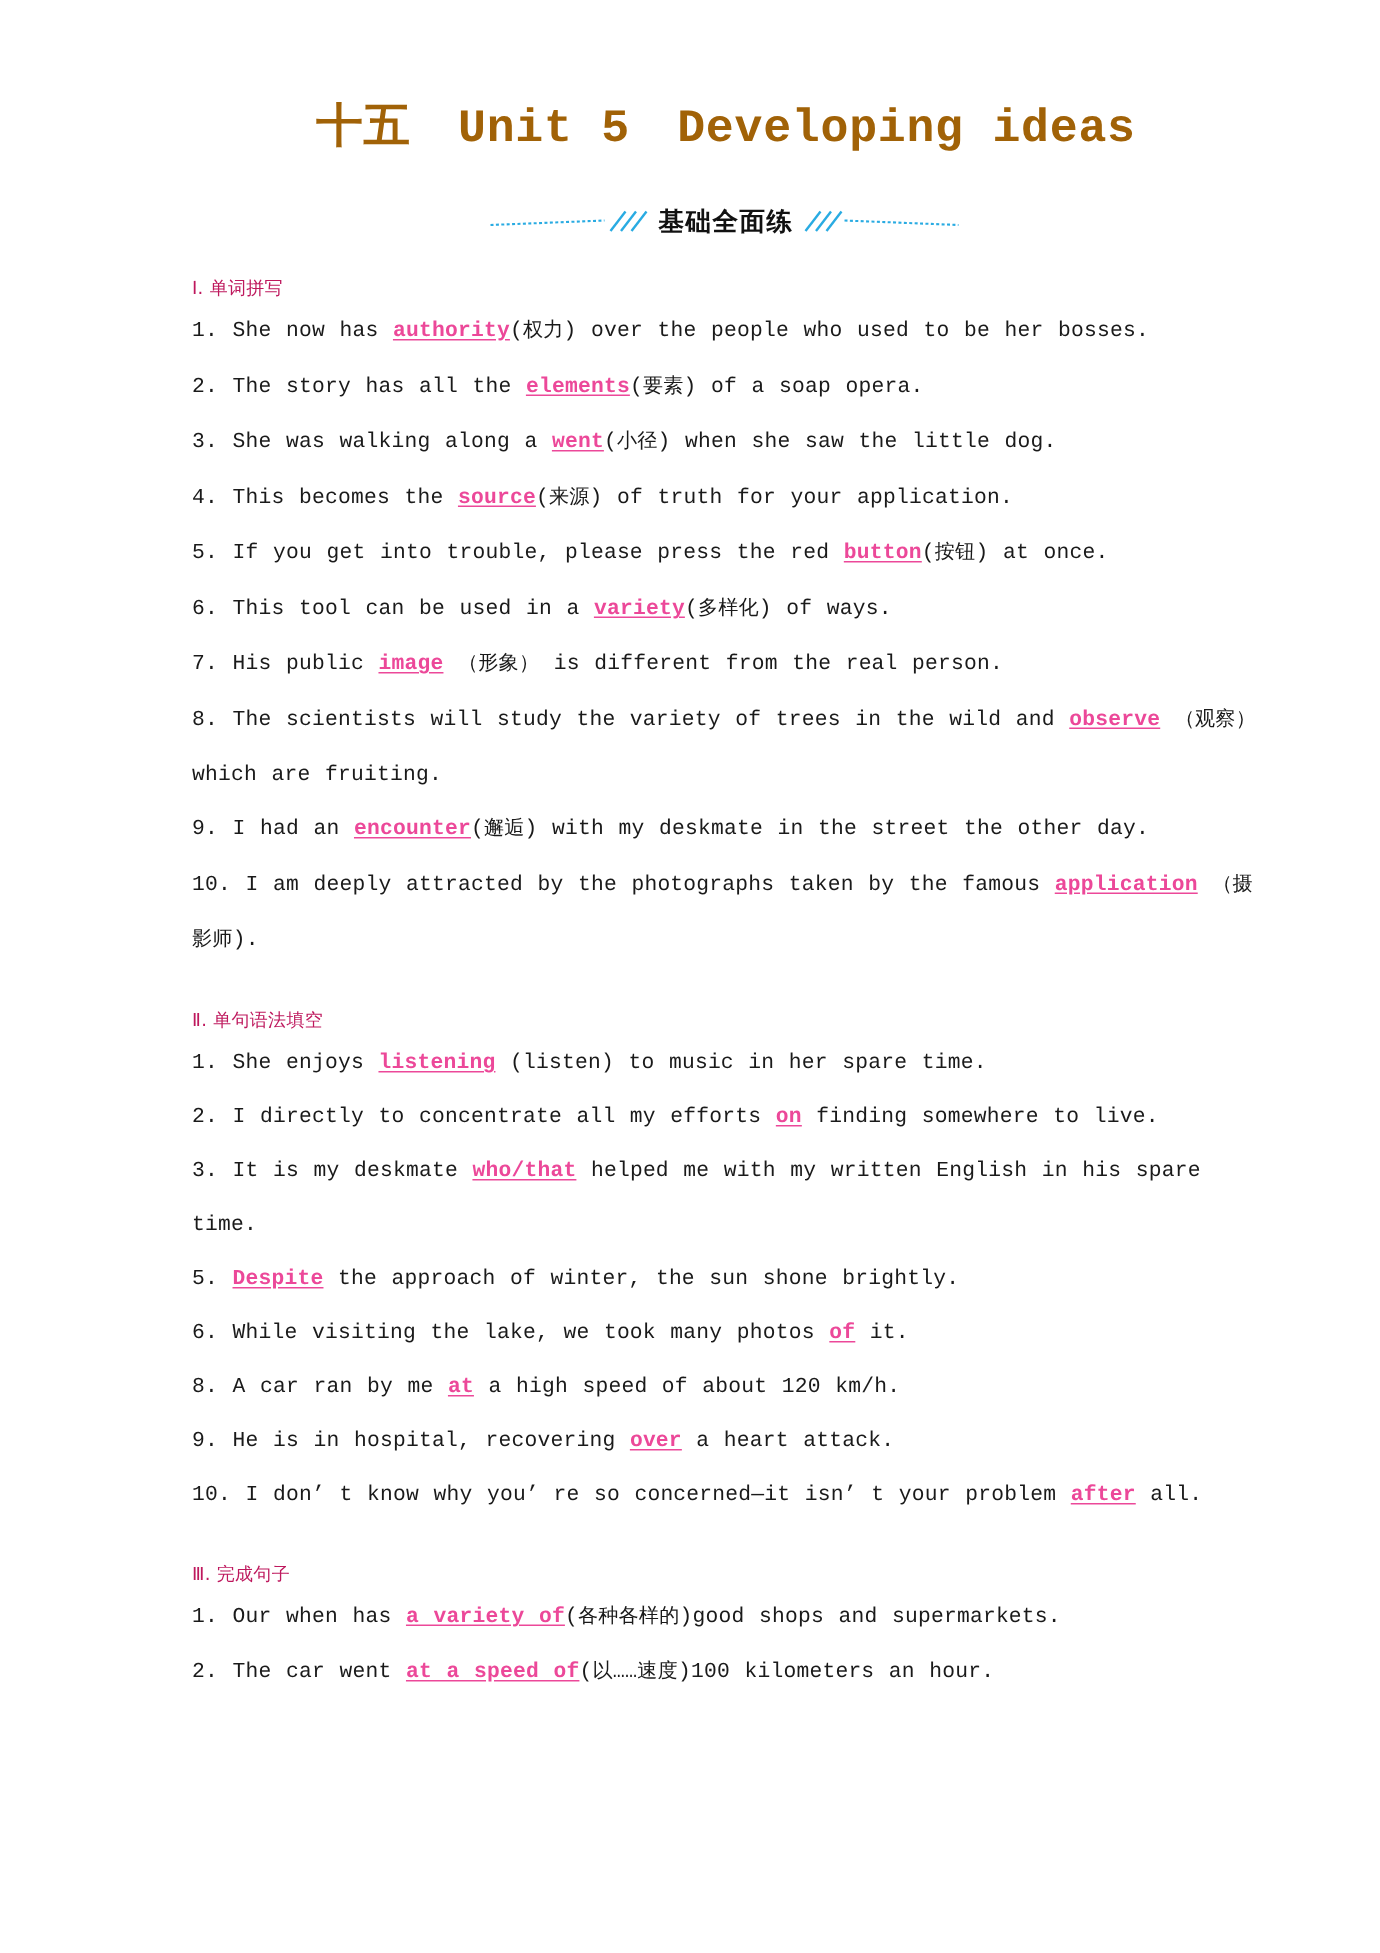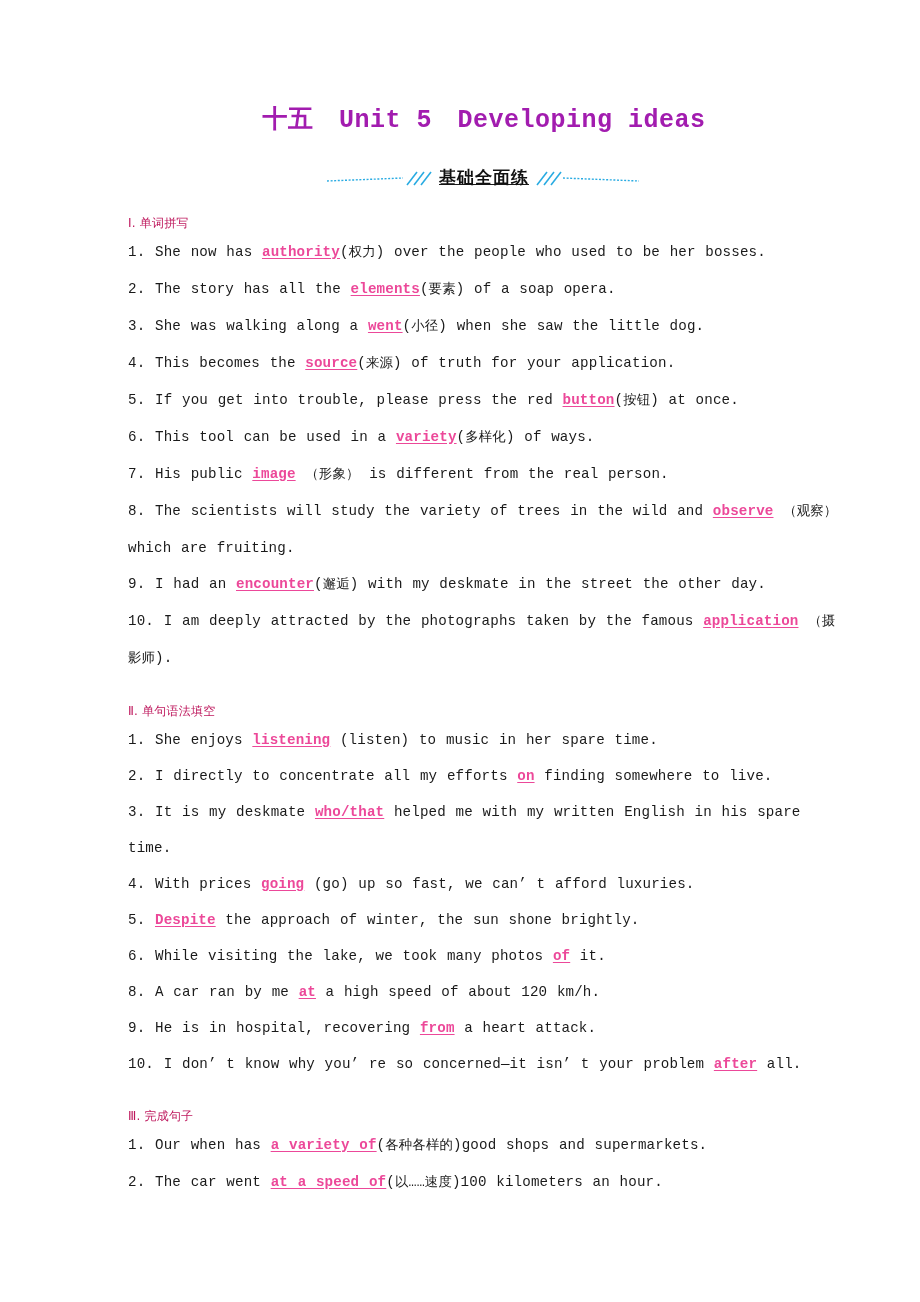--- a/index.html
+++ b/index.html
@@ -20,40 +20,39 @@
   .page {
     position: relative;
     width: 920px;
     height: 1302px;
     box-sizing: border-box;
     padding: 0 80px 0 128px;
   }
 
   
   .doc-title {
-    color: #a21caf;
+    color: #a16207;
     font-family: "Liberation Mono", "DejaVu Sans Mono", monospace;
-    font-size: 25px;
+    font-size: 31px;
     font-weight: bold;
     letter-spacing: 0.5px;
     text-align: center;
     margin: 0;
-    padding-top: 107px;
+    padding-top: 70px;
     line-height: 1.1;
     white-space: pre;
   }
 
   
   .banner {
     display: flex;
     align-items: center;
     justify-content: center;
     margin-top: 30px;
     height: 26px;
-    text-decoration: underline;
   }
   .banner-rule {
     width: 110px;
     height: 26px;
     flex: 0 0 auto;
   }
   .banner-text {
     font-family: "DejaVu Sans", "Liberation Sans", sans-serif;
     font-size: 17px;
     font-weight: bold;
@@ -134,24 +133,23 @@
       <p class="q"><span>5.</span> <span>If you get into trouble, please press the red </span><span class="ans">button</span><span>(<span class="cn">按钮</span>) at once.</span></p>
       <p class="q"><span>6.</span> <span>This tool can be used in a </span><span class="ans">variety</span><span>(<span class="cn">多样化</span>) of ways.</span></p>
       <p class="q"><span>7.</span> <span>His public </span><span class="ans">image</span><span> <span class="cn">（形象）</span> is different from the real person.</span></p>
       <p class="q"><span>8.</span> <span>The scientists will study the variety of trees in the wild and </span><span class="ans">observe</span><span> <span class="cn">（观察）</span> which are fruiting.</span></p>
       <p class="q"><span>9.</span> <span>I had an </span><span class="ans">encounter</span><span>(<span class="cn">邂逅</span>) with my deskmate in the street the other day.</span></p>
       <p class="q"><span>10.</span> <span>I am deeply attracted by the photographs taken by the famous </span><span class="ans">application</span><span> <span class="cn">（摄影师</span>).</span></p>
       <div class="sec-head">Ⅱ. 单句语法填空</div>
       <p class="q"><span>1.</span> <span>She enjoys </span><span class="ans">listening</span><span> (listen) to music in her spare time.</span></p>
       <p class="q"><span>2.</span> <span>I directly to concentrate all my efforts </span><span class="ans">on</span><span> finding somewhere to live.</span></p>
       <p class="q"><span>3.</span> <span>It is my deskmate </span><span class="ans">who/that</span><span> helped me with my written English in his spare time.</span></p>
-      <p class="q"><span>4.</span> <span>With prices </span><span class="ans">going</span><span> (go) up so fast,  we can’ t afford luxuries.</span></p>
       <p class="q"><span>5.</span> <span class="ans">Despite</span><span> the approach of winter,  the sun shone brightly.</span></p>
       <p class="q"><span>6.</span> <span>While visiting the lake,  we took many photos </span><span class="ans">of</span><span> it.</span></p>
       <p class="q"><span>8.</span> <span>A car ran by me </span><span class="ans">at</span><span> a high speed of about 120 km/h.</span></p>
-      <p class="q"><span>9.</span> <span>He is in hospital,  recovering </span><span class="ans">from</span><span> a heart attack.</span></p>
+      <p class="q"><span>9.</span> <span>He is in hospital,  recovering </span><span class="ans">over</span><span> a heart attack.</span></p>
       <p class="q"><span>10.</span> <span>I don’ t know why you’ re so concerned—it isn’ t your problem </span><span class="ans">after</span><span> all.</span></p>
       <div class="sec-head">Ⅲ. 完成句子</div>
       <p class="q"><span>1.</span> <span>Our when has </span><span class="ans">a variety of</span><span>(<span class="cn">各种各样的</span>)good shops and supermarkets.</span></p>
       <p class="q"><span>2.</span> <span>The car went </span><span class="ans">at a speed of</span><span>(<span class="cn">以……速度</span>)100 kilometers an hour.</span></p>
     </div>
 
 </div>
 
 </body></html>

